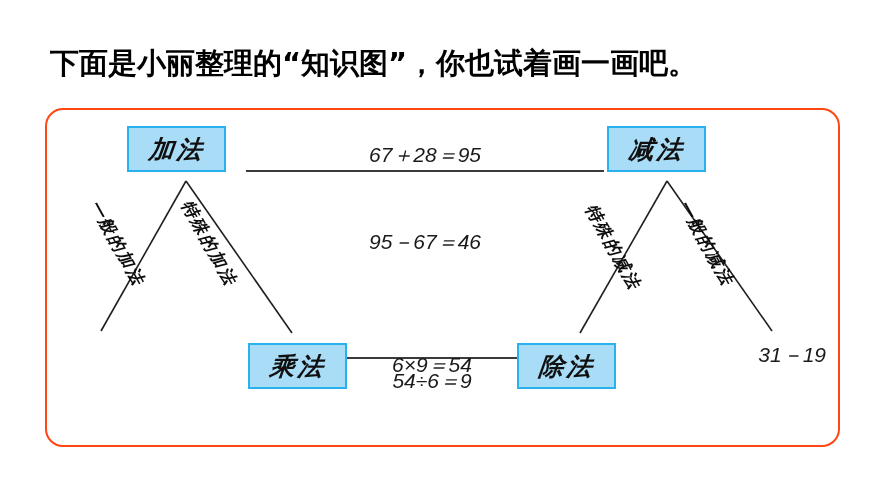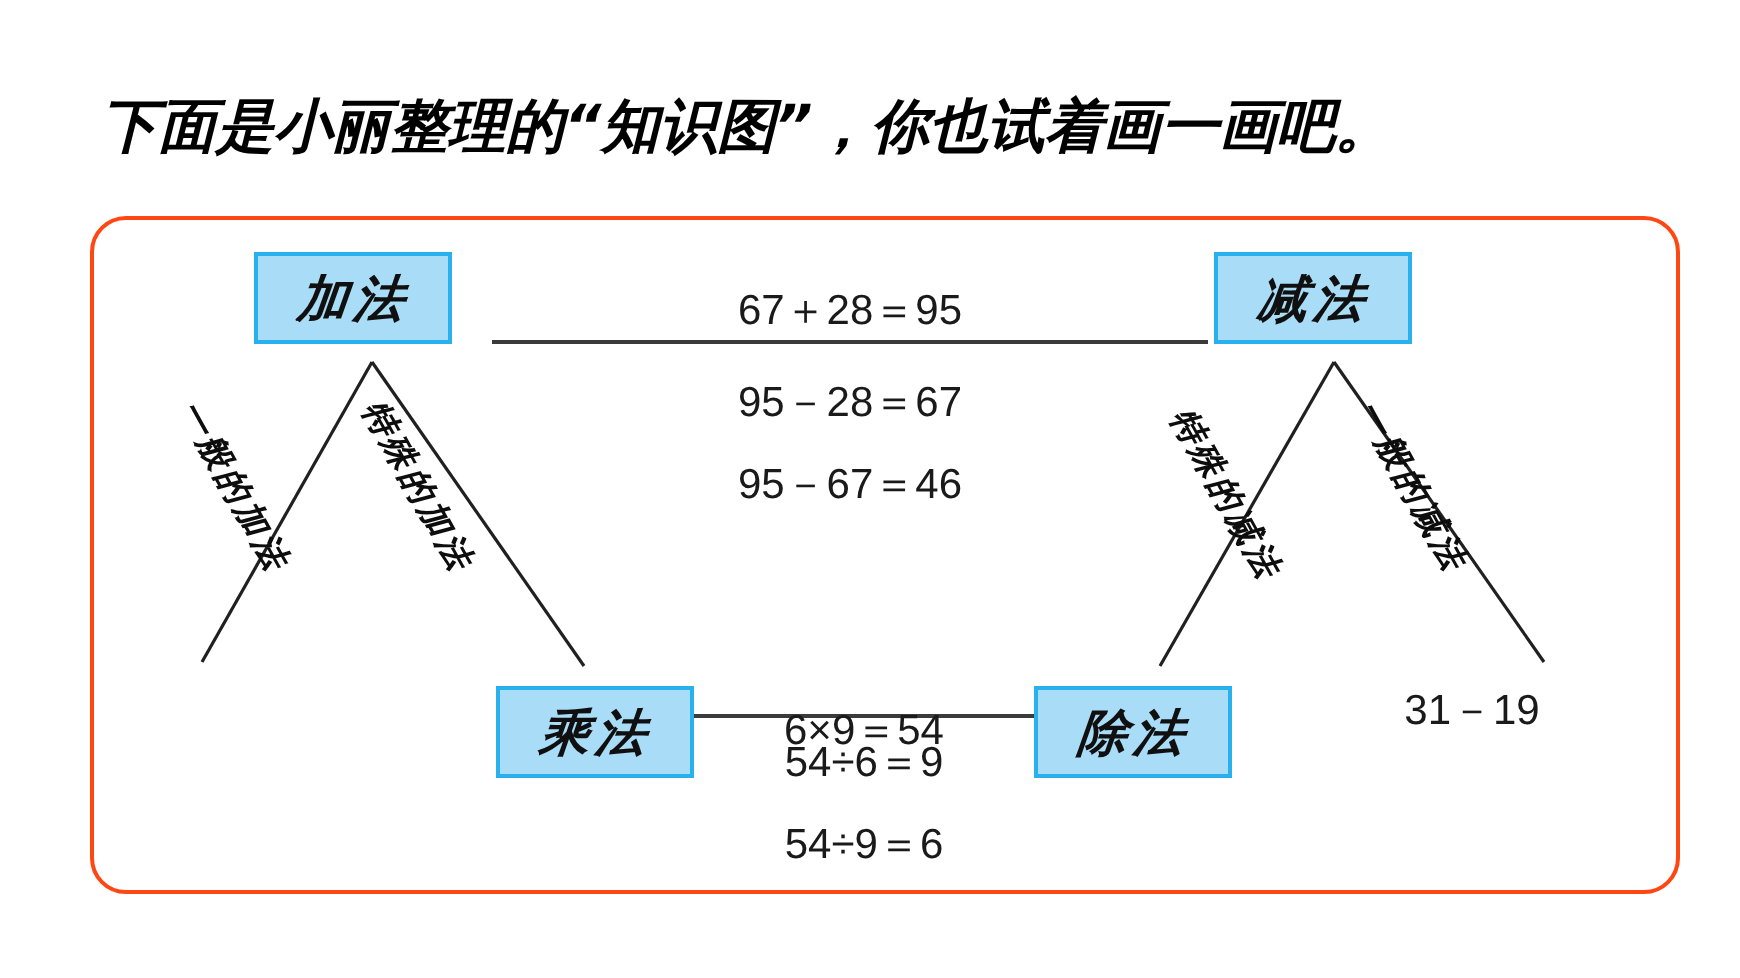--- a/index.html
+++ b/index.html
@@ -25,21 +25,20 @@
   .title {
     position: absolute;
     left: 50px;
     top: 44px;
     font-size: 29px;
     font-weight: bold;
     color: #000000;
     letter-spacing: 0px;
     white-space: nowrap;
     font-family: "DejaVu Sans", "Liberation Sans", sans-serif;
-    font-style: italic;
   }
 
   
   .panel {
     position: absolute;
     left: 45px;
     top: 108px;
     width: 795px;
     height: 339px;
     border: 2px solid #ff4713;
@@ -71,32 +70,33 @@
   #node-mul { left: 248px; top: 343px; width: 99px; height: 46px; }
   #node-div { left: 517px; top: 343px; width: 99px; height: 46px; }
 
   
   .eq {
     position: absolute;
     font-size: 21px;
     color: #1a1a1a;
     white-space: nowrap;
     font-family: "Liberation Sans", sans-serif;
+    font-style: italic;
   }
 
   #eq-top-1 { left: 330px; top: 141px; width: 190px; text-align: center; }
   #eq-top-2 { left: 330px; top: 187px; width: 190px; text-align: center; }
   #eq-top-3 { left: 330px; top: 228px; width: 190px; text-align: center; }
 
   #eq-bot-1 { left: 337px; top: 326px; width: 190px; text-align: center; margin-top: 25px; }
   #eq-bot-2 { left: 337px; top: 367px; width: 190px; text-align: center; }
   #eq-bot-3 { left: 337px; top: 408px; width: 190px; text-align: center; }
 
   #expr-left  { left: 57px;  top: 341px; width: 100px; text-align: left; }
-  #expr-right { left: 686px; top: 341px; width: 100px; text-align: center; }
+  #expr-right { left: 726px; top: 341px; width: 100px; text-align: right; }
 
   
   .rule {
     position: absolute;
     background: #3b3b3b;
     height: 2px;
   }
   #rule-top { left: 246px; top: 170px; width: 358px; }
   #rule-bot { left: 347px; top: 357px; width: 170px; }
 
@@ -159,26 +159,24 @@
     <span>减法</span>
   </div>
   <div class="node" id="node-mul">
     <span>乘法</span>
   </div>
   <div class="node" id="node-div">
     <span>除法</span>
   </div>
 
   <div class="eq" id="eq-top-1">67＋28＝95</div>
-  <div class="eq" id="eq-top-2">95－28＝67</div>
   <div class="eq" id="eq-top-3">95－67＝46</div>
 
   <div class="eq" id="eq-bot-1">6×9＝54</div>
   <div class="eq" id="eq-bot-2">54÷6＝9</div>
-  <div class="eq" id="eq-bot-3">54÷9＝6</div>
 
   <div class="eq" id="expr-right">31－19</div>
 
   <div class="branch-label" id="lbl-a">一般的加法</div>
   <div class="branch-label" id="lbl-b">特殊的加法</div>
   <div class="branch-label" id="lbl-c">特殊的减法</div>
   <div class="branch-label" id="lbl-d">一般的减法</div>
 
 </div>
 

